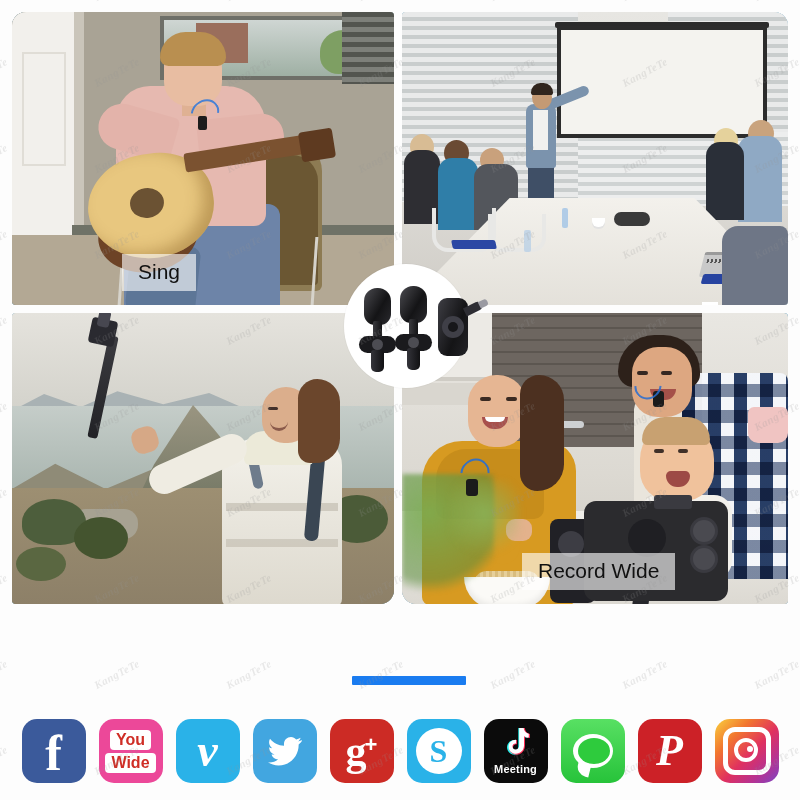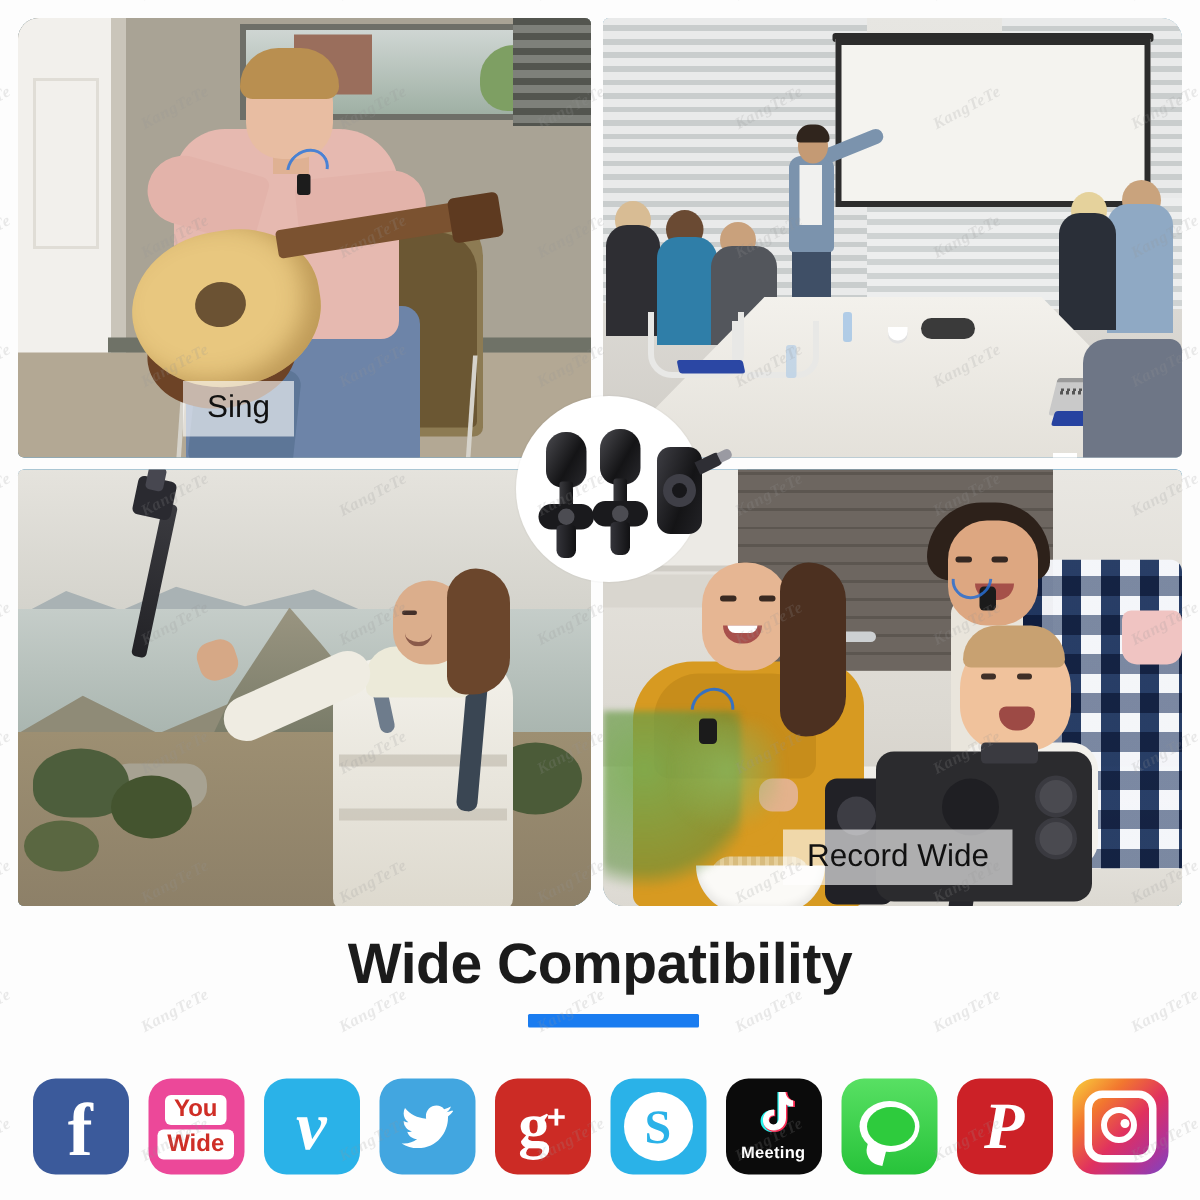--- a/index.html
+++ b/index.html
@@ -456,21 +456,20 @@
         <div class="mic-clip"></div>
           <div class="mic-tail"></div>
       </div>
       <div class="rx">
         <div class="rx-btn"></div>
           <div class="rx-plug"></div>
       </div>
     </div>
   </div>
 
-  <div class="headline">Wide Compatibility</div>
   <div class="accentbar" style="background:#1a7cf0"></div>
 
   <div class="social">
 
     <div class="sicon ic-fb">
       <span class="fb">f</span>
     </div>
 
     <div class="sicon ic-yt">
       <span class="yt-p">You</span>

